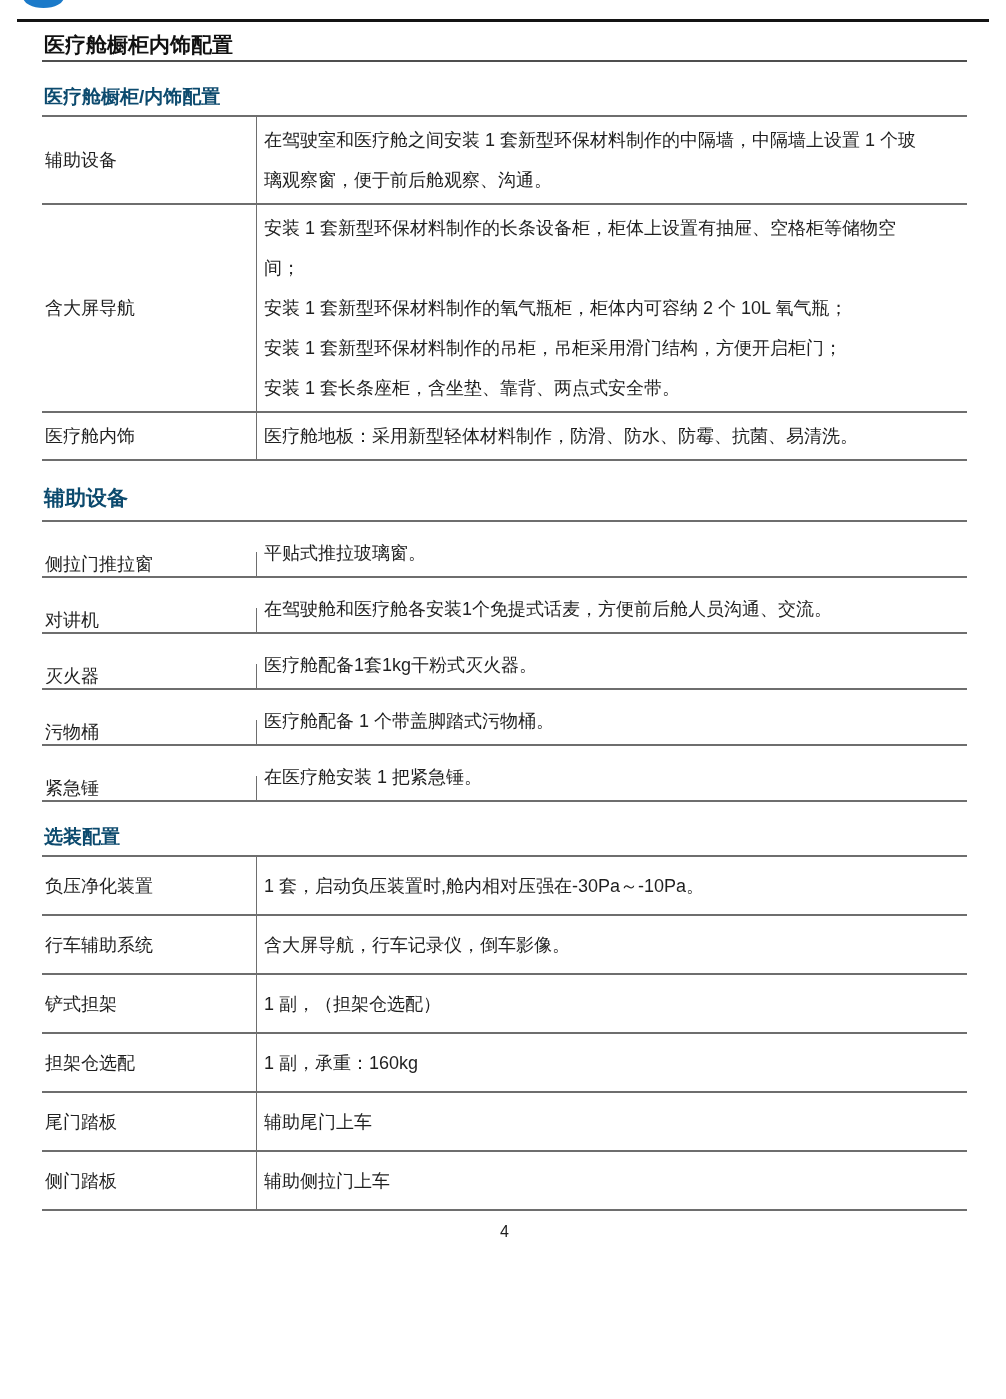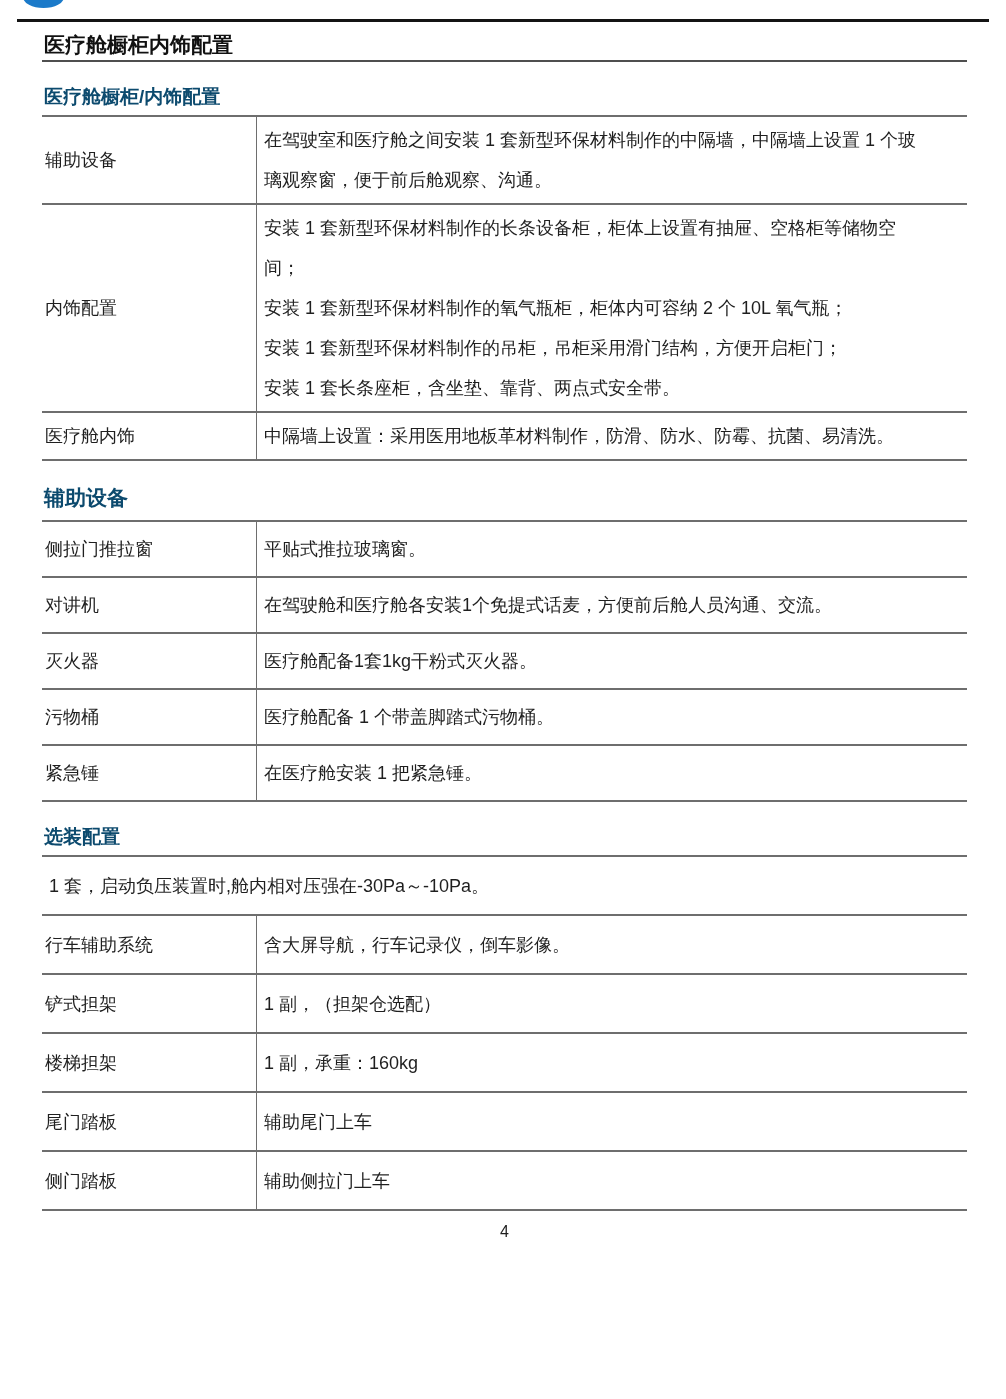--- a/index.html
+++ b/index.html
@@ -51,21 +51,21 @@
     display:flex; align-items:center;
     padding-left:3px;
     font-size:18px;
   }
   .value-cell {
     flex:1;
     display:flex; flex-direction:column; justify-content:center;
     padding:3px 40px 3px 7px;
   }
   .value-cell .line { font-size:18px; line-height:40px; }
-  .tbl-aux .row { min-height:54px; }
+  .tbl-aux .row { min-height:54px;align-items:flex-end; }
   .tbl-opt .row { min-height:57px; }
   .page-number {
     margin-top:12px; text-align:center;
     font-size:16px; color:#1f1f1f;
   }
 </style>
 </head>
 <body>
 
 <div class="page">
@@ -84,36 +84,36 @@
     <div class="label-cell">
       <span>辅助设备</span>
     </div>
     <div class="value-cell">
                 <div class="line">在驾驶室和医疗舱之间安装 1 套新型环保材料制作的中隔墙，中隔墙上设置 1 个玻璃观察窗，便于前后舱观察、沟通。</div>
               </div>
   </div>
 
   <div class="row">
     <div class="label-cell">
-      <span>内饰配置</span>
+      <span>含大屏导航</span>
     </div>
     <div class="value-cell">
                 <div class="line">安装 1 套新型环保材料制作的长条设备柜，柜体上设置有抽屉、空格柜等储物空间；</div>
                 <div class="line">安装 1 套新型环保材料制作的氧气瓶柜，柜体内可容纳 2 个 10L 氧气瓶；</div>
                 <div class="line">安装 1 套新型环保材料制作的吊柜，吊柜采用滑门结构，方便开启柜门；</div>
                 <div class="line">安装 1 套长条座柜，含坐垫、靠背、两点式安全带。</div>
               </div>
   </div>
 
   <div class="row">
     <div class="label-cell">
       <span>医疗舱内饰</span>
     </div>
     <div class="value-cell">
-                <div class="line">中隔墙上设置：采用医用地板革材料制作，防滑、防水、防霉、抗菌、易清洗。</div>
+                <div class="line">医疗舱地板：采用新型轻体材料制作，防滑、防水、防霉、抗菌、易清洗。</div>
               </div>
   </div>
 </div>
   </div>
 
   <div>
     <div class="section-heading lvl2">辅助设备</div>
     <div class="spec-table tbl-aux">
   <div class="row">
     <div class="label-cell">
@@ -160,20 +160,23 @@
                 <div class="line">在医疗舱安装 1 把紧急锤。</div>
               </div>
   </div>
 </div>
   </div>
 
   <div>
     <div class="section-heading lvl3">选装配置</div>
     <div class="spec-table tbl-opt">
   <div class="row">
+    <div class="label-cell">
+      <span>负压净化装置</span>
+    </div>
     <div class="value-cell">
                 <div class="line">1 套，启动负压装置时,舱内相对压强在-30Pa～-10Pa。</div>
               </div>
   </div>
 
   <div class="row">
     <div class="label-cell">
       <span>行车辅助系统</span>
     </div>
     <div class="value-cell">
@@ -185,21 +188,21 @@
     <div class="label-cell">
       <span>铲式担架</span>
     </div>
     <div class="value-cell">
                 <div class="line">1 副，（担架仓选配）</div>
               </div>
   </div>
 
   <div class="row">
     <div class="label-cell">
-      <span>楼梯担架</span>
+      <span>担架仓选配</span>
     </div>
     <div class="value-cell">
                 <div class="line">1 副，承重：160kg</div>
               </div>
   </div>
 
   <div class="row">
     <div class="label-cell">
       <span>尾门踏板</span>
     </div>

